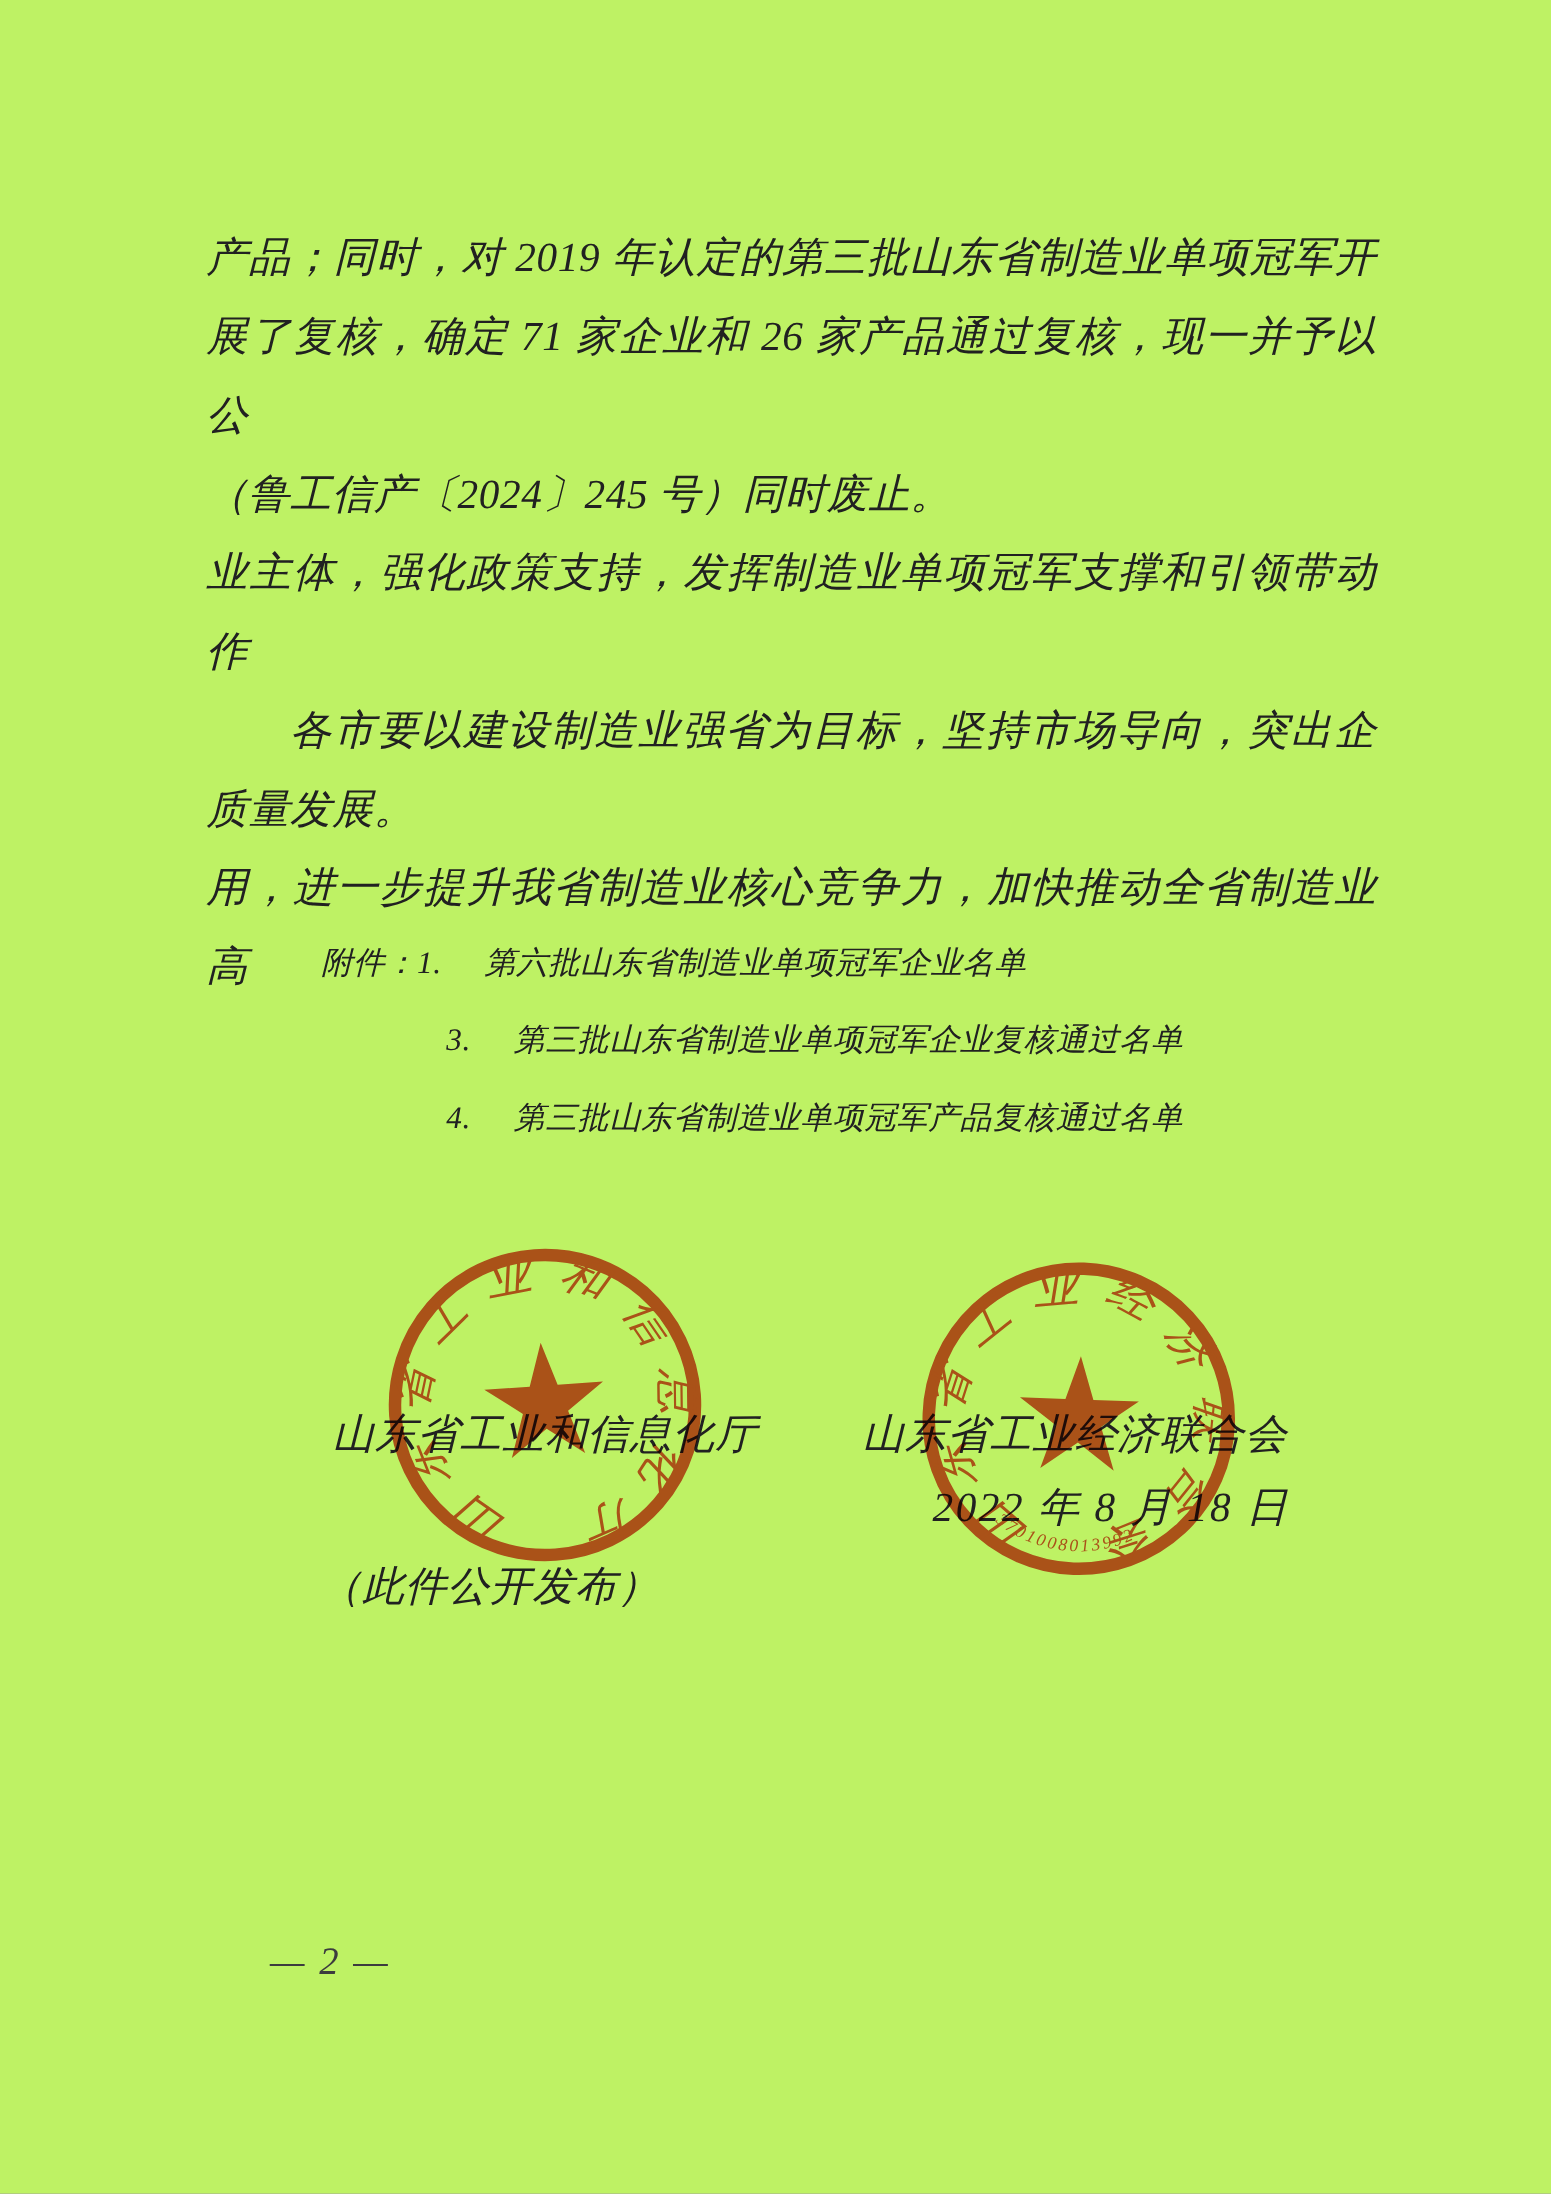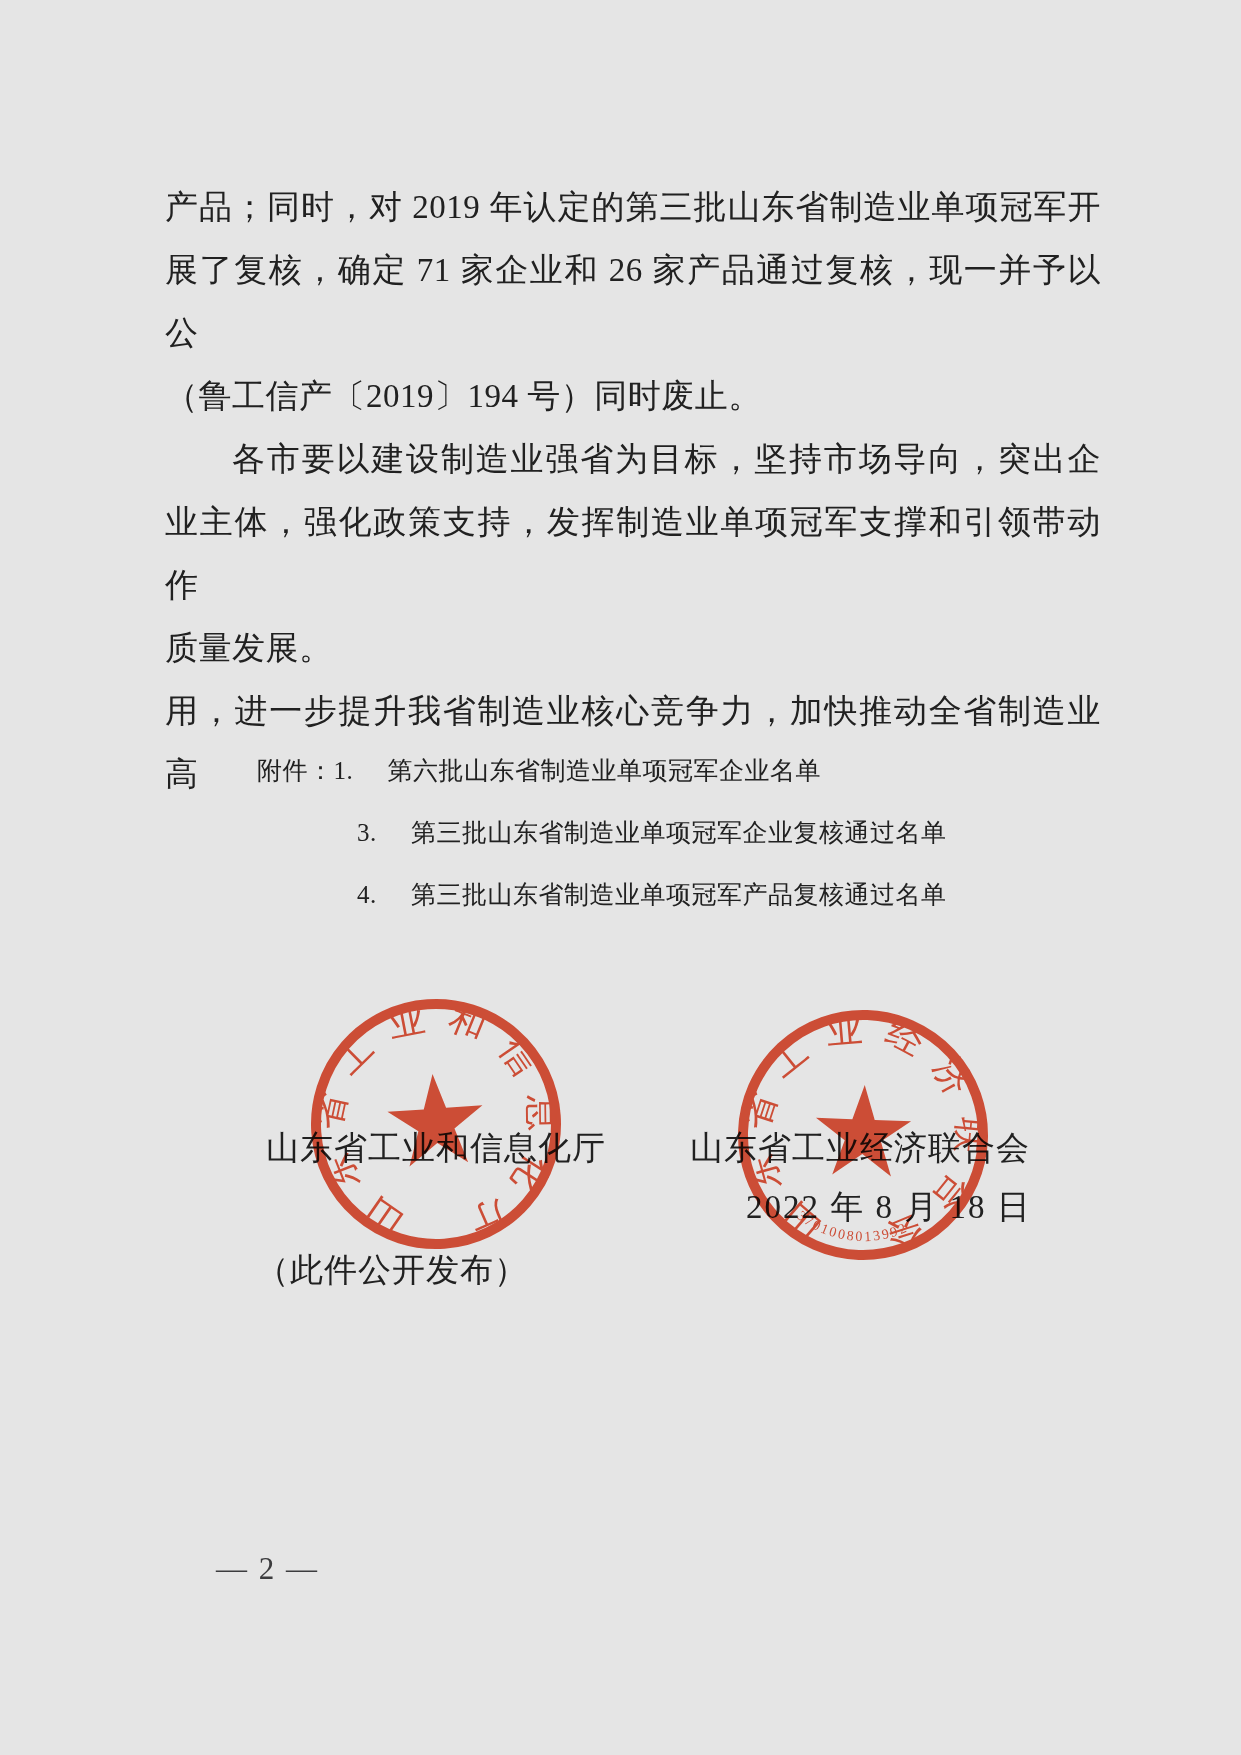--- a/index.html
+++ b/index.html
@@ -1,23 +1,24 @@
 <!DOCTYPE html>
 <html><head>
 <meta charset="utf-8">
 <style>
   html,body{margin:0;padding:0;background:#9a9a9a;}
   .page{
     position:relative;
     width:1241px;height:1755px;
     margin:0 auto;
-    background:#e5e5e5;
+    background:#bef264;
     overflow:hidden;
     font-family:"Liberation Serif","DejaVu Serif",serif;
     color:#212121;
+    font-style:italic;
   }
   .bodytext{
     position:absolute;left:165px;top:176px;width:936px;
     font-size:33px;line-height:63px;
     letter-spacing:0.5px;
   }
   .line{white-space:nowrap;}
   .line.just{
     white-space:normal;
     text-align:justify;
@@ -52,23 +53,23 @@
   .seal text{font-family:"Liberation Serif","DejaVu Serif",serif;}
 </style>
 </head>
 <body>
 
 <div class="page">
 
   <div class="bodytext">
     <div class="line just">产品；同时，对 2019 年认定的第三批山东省制造业单项冠军开</div>
     <div class="line just">展了复核，确定 71 家企业和 26 家产品通过复核，现一并予以公</div>
-    <div class="line">（鲁工信产〔2019〕194 号）同时废止。</div>
+    <div class="line">（鲁工信产〔2024〕245 号）同时废止。</div>
+    <div class="line just">业主体，强化政策支持，发挥制造业单项冠军支撑和引领带动作</div>
     <div class="line just indent">各市要以建设制造业强省为目标，坚持市场导向，突出企</div>
-    <div class="line just">业主体，强化政策支持，发挥制造业单项冠军支撑和引领带动作</div>
     <div class="line">质量发展。</div>
     <div class="line just">用，进一步提升我省制造业核心竞争力，加快推动全省制造业高</div>
   </div>
 
   <div class="attach">
     <div class="att-row">
       <span class="att-label">附件：</span><span class="att-num">1.</span><span>第六批山东省制造业单项冠军企业名单</span>
     </div>
     <div class="att-row att-cont">
       <span class="att-num">3.</span><span>第三批山东省制造业单项冠军企业复核通过名单</span>

